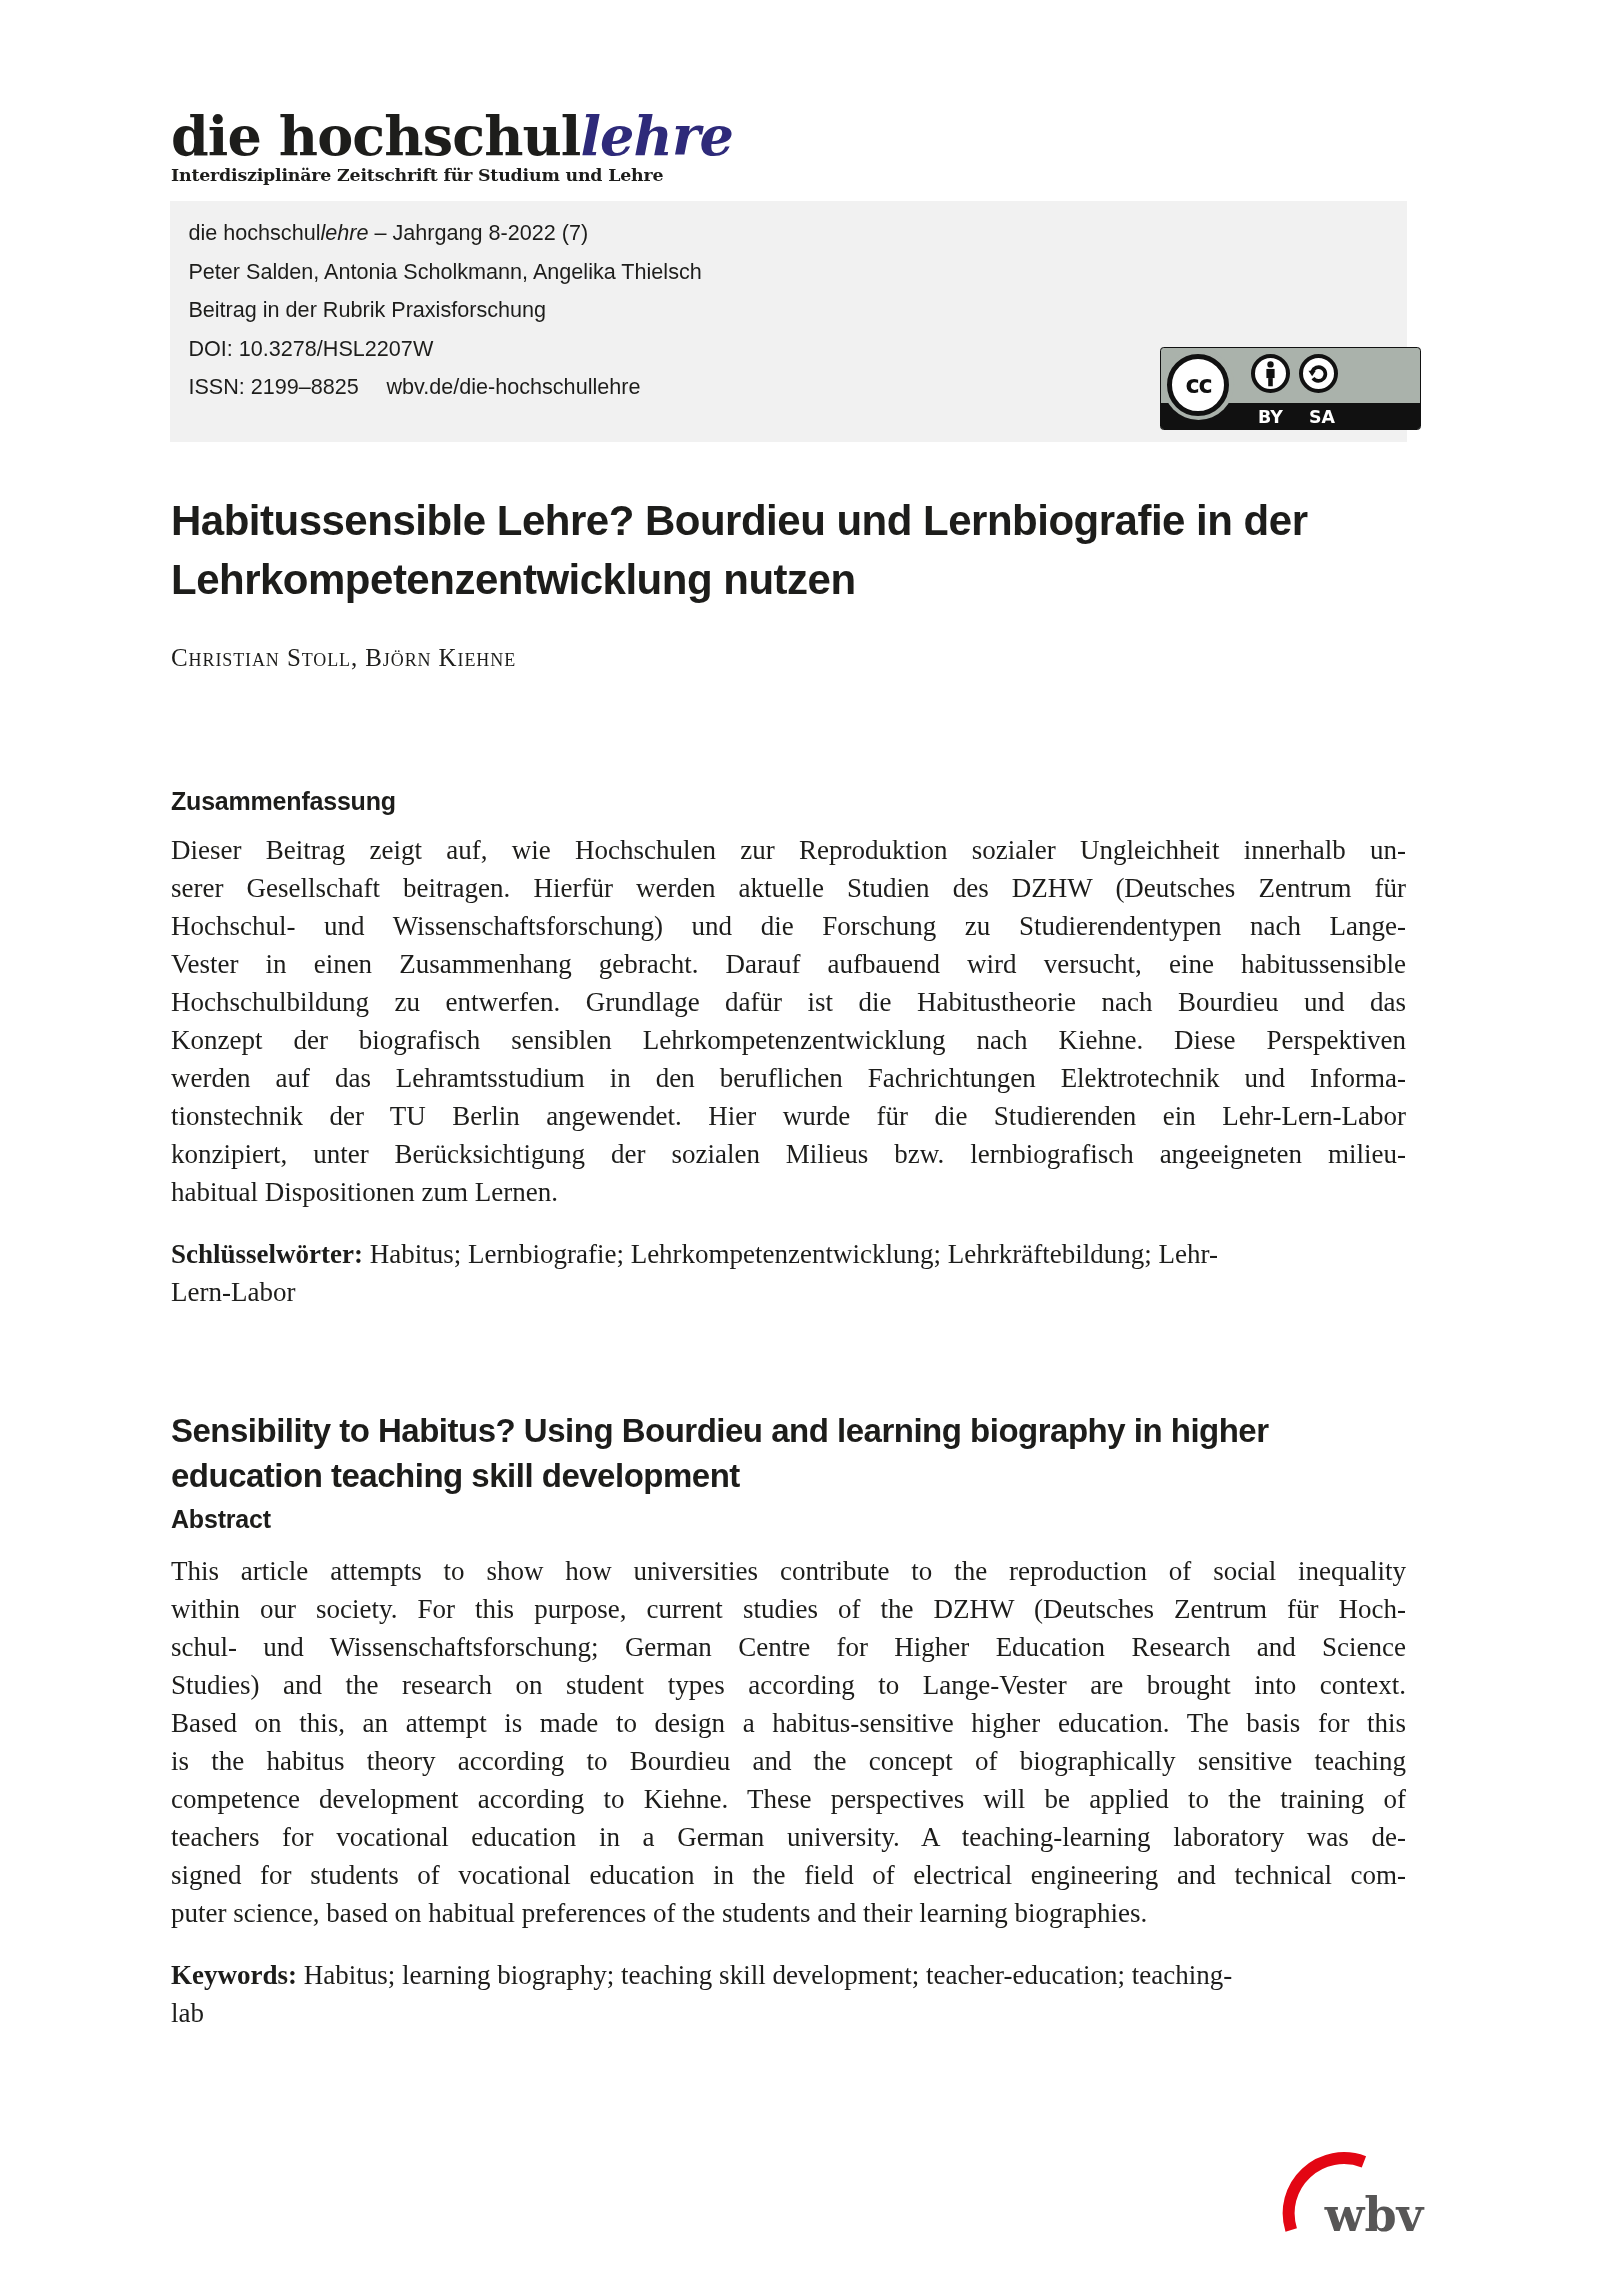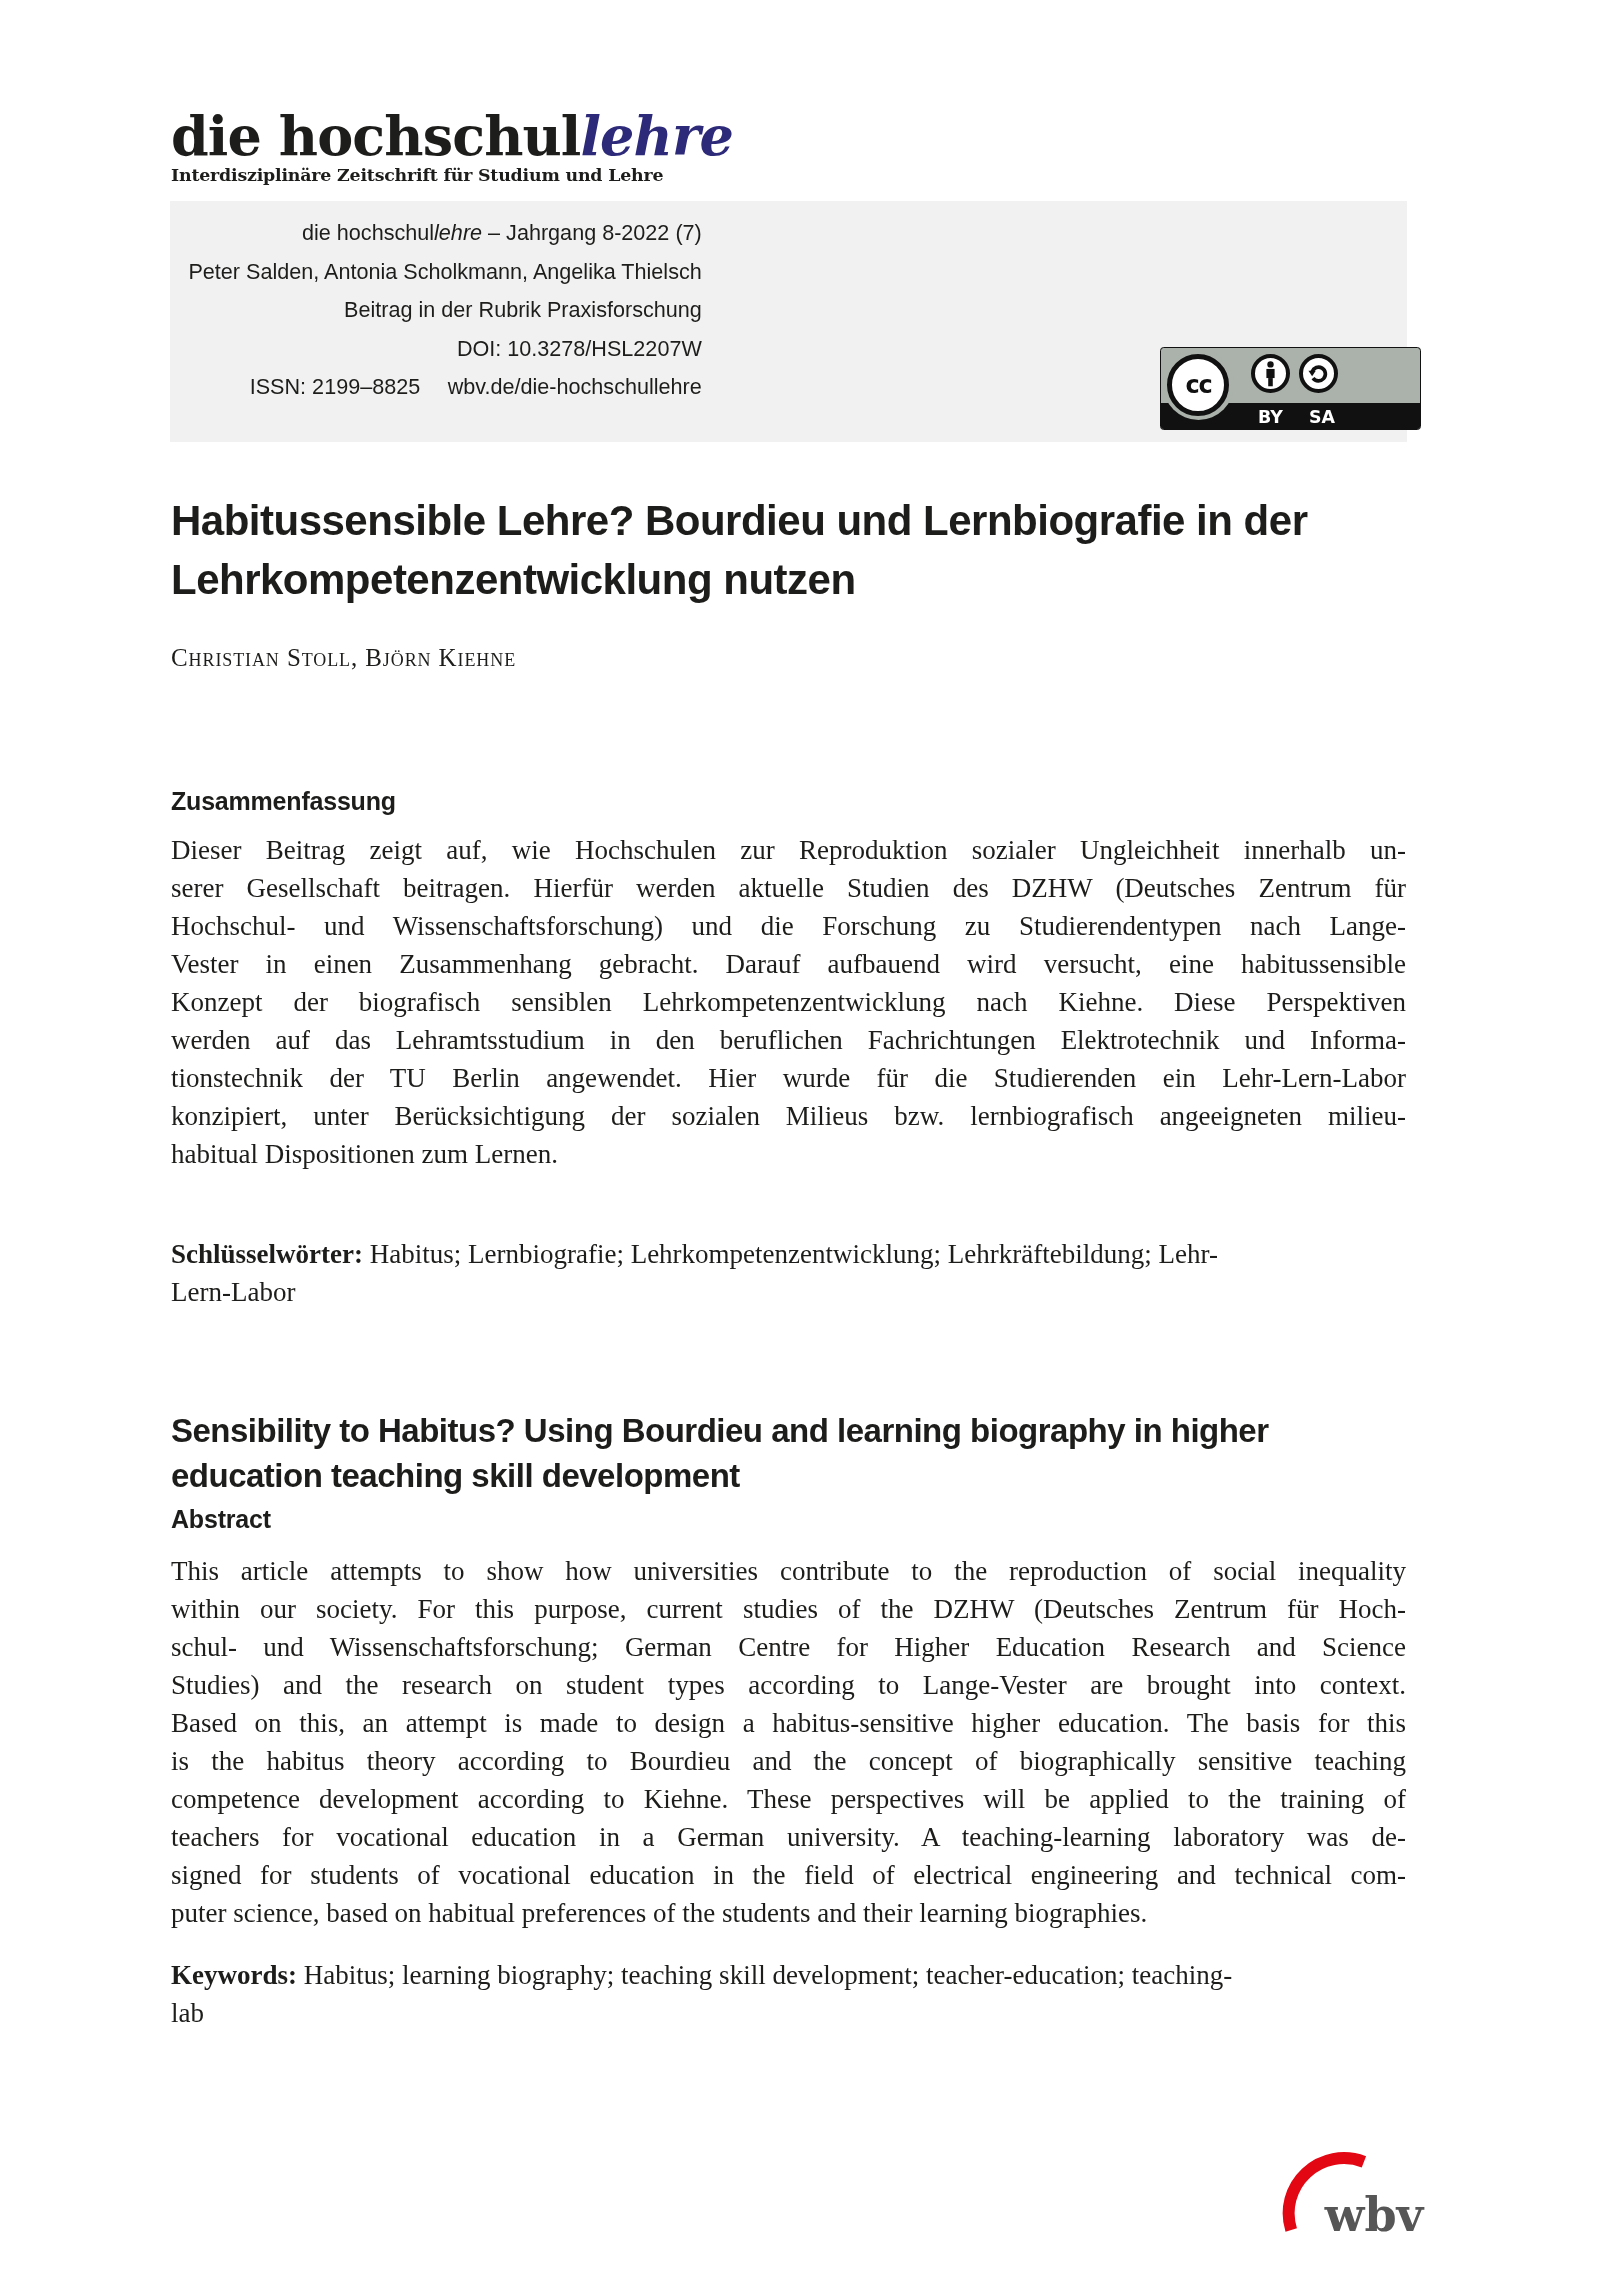--- a/index.html
+++ b/index.html
@@ -21,21 +21,20 @@
     .mast-sub {
       font-family: "DejaVu Serif", serif; font-weight: bold;
       font-size: 17.4px; line-height: 1; margin-top: 3.7px; letter-spacing: -0.2px;
       white-space: nowrap;
     }
 
     
     .infobox {
       left: 170px; top: 201px; width: 1237px; height: 241px;
       background: #f1f1f1;
-      text-align: right;
     }
     .info-lines {
       position: absolute; left: 18.4px; top: 18.4px;
       font-family: "Liberation Sans", sans-serif; font-size: 21.6px; line-height: 28.5px;
       color: #1d1d1b;
     }
     .info-lines .gap { height: 10px; }
     .info-lines .it { font-style: italic; }
     .info-lines .sp { display: inline-block; width: 27.5px; }
 
@@ -164,20 +163,21 @@
   <div>Lehrkompetenzentwicklung nutzen</div>
 </div>
 <div class="abs authors">Christian Stoll, Björn Kiehne</div>
 
 <div class="abs section-head h-zus">Zusammenfassung</div>
 <div class="abs body-text p-zus">
   <span class="line">Dieser Beitrag zeigt auf, wie Hochschulen zur Reproduktion sozialer Ungleichheit innerhalb un-</span>
   <span class="line">serer Gesellschaft beitragen. Hierfür werden aktuelle Studien des DZHW (Deutsches Zentrum für</span>
   <span class="line">Hochschul- und Wissenschaftsforschung) und die Forschung zu Studierendentypen nach Lange-</span>
   <span class="line">Vester in einen Zusammenhang gebracht. Darauf aufbauend wird versucht, eine habitussensible</span>
+  <span class="line">Hochschulbildung zu entwerfen. Grundlage dafür ist die Habitustheorie nach Bourdieu und das</span>
   <span class="line">Konzept der biografisch sensiblen Lehrkompetenzentwicklung nach Kiehne. Diese Perspektiven</span>
   <span class="line">werden auf das Lehramtsstudium in den beruflichen Fachrichtungen Elektrotechnik und Informa-</span>
   <span class="line">tionstechnik der TU Berlin angewendet. Hier wurde für die Studierenden ein Lehr-Lern-Labor</span>
   <span class="line">konzipiert, unter Berücksichtigung der sozialen Milieus bzw. lernbiografisch angeeigneten milieu-</span>
   <span class="line last">habitual Dispositionen zum Lernen.</span>
 </div>
 <div class="abs body-text kw kw-de">
   <span class="line last"><strong>Schlüsselwörter:</strong><span> Habitus; Lernbiografie; Lehrkompetenzentwicklung; Lehrkräftebildung; Lehr-</span></span>
   <span class="line last">Lern-Labor</span>
 </div>

